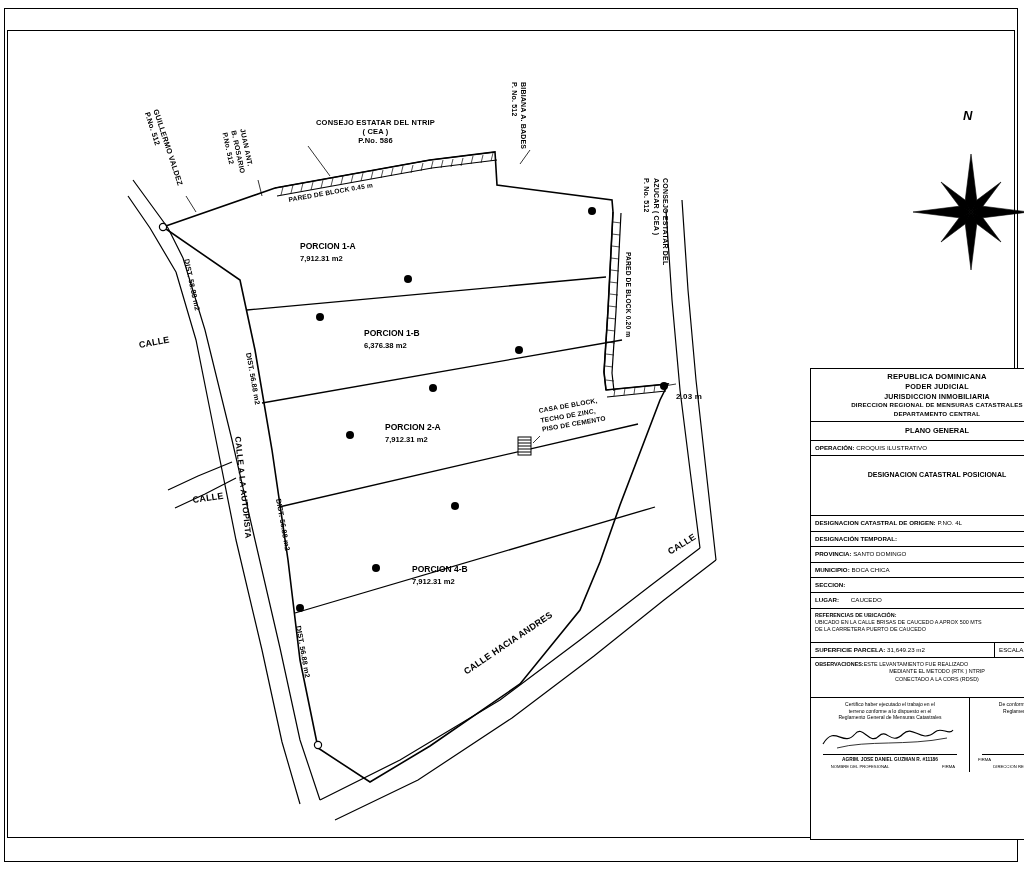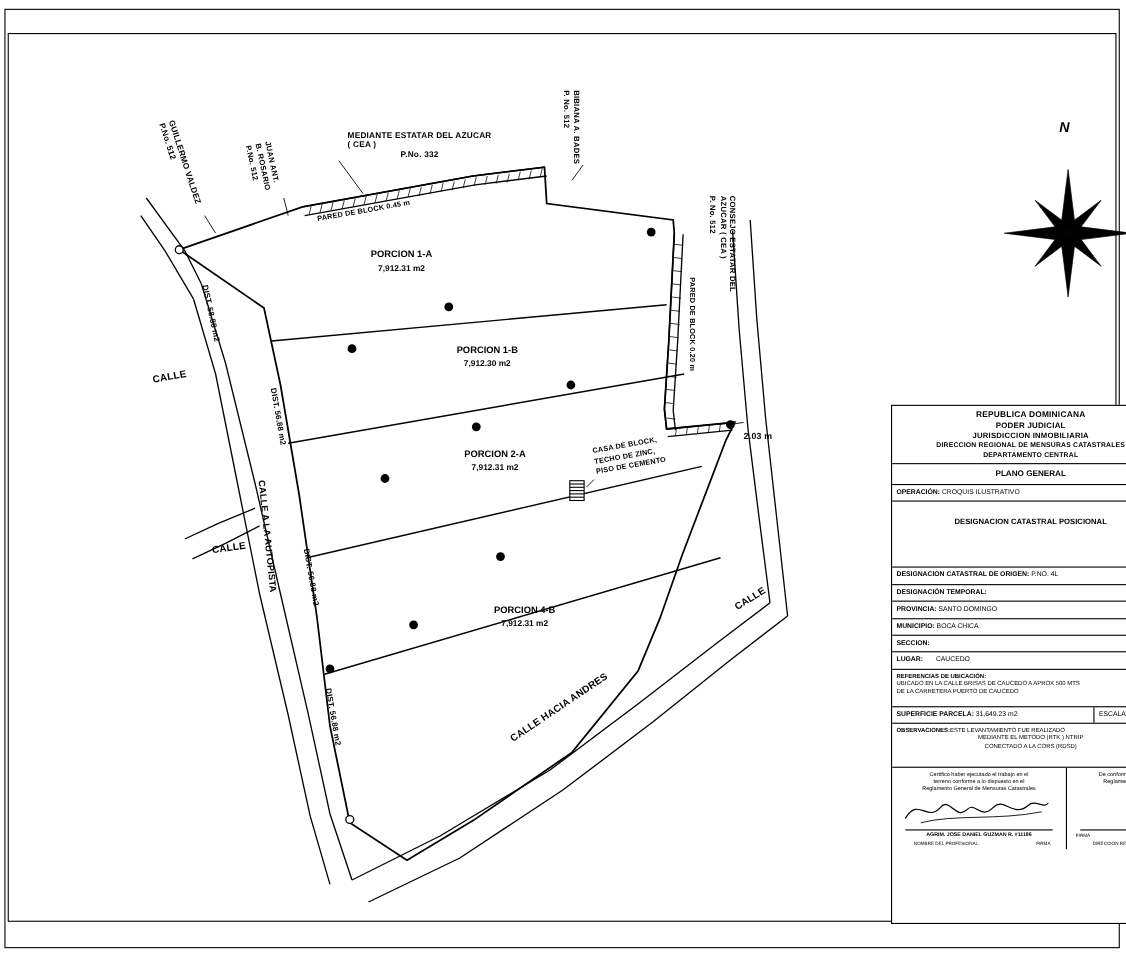--- a/index.html
+++ b/index.html
@@ -104,25 +104,25 @@
   .lbl {
     position: absolute;
     font-size: 7.5px;
     font-weight: bold;
     white-space: nowrap;
     letter-spacing: .2px;
   }
   .lbl.c { text-align: center; }
   .porcion {
     position: absolute;
-    text-align: center;
     font-size: 8.5px;
     font-weight: bold;
     line-height: 1.5;
     white-space: nowrap;
+    margin-top: 15px;
   }
   .porcion .area { font-size: 7.6px; font-weight: bold; }
   .rot-90 { transform-origin: left top; }
   .north-label {
     position: absolute;
     font-size: 13px;
     font-weight: bold;
     font-style: italic;
   }
 </style>
@@ -272,37 +272,37 @@
       </g>
     </g>
   </svg>
 
   <div class="north-label" style="left:963px; top:108px;">N</div>
 
   <div class="porcion" style="left:300px; top:225px; width:130px;">
     <div>PORCION 1-A</div>
     <div class="area">7,912.31 m2</div>
   </div>
-  <div class="porcion" style="left:378px; top:312px; width:130px;">
+  <div class="porcion" style="left:364px; top:312px; width:130px;">
     <div>PORCION 1-B</div>
-    <div class="area">7,912.30 m2</div>
+    <div class="area">6,376.38 m2</div>
   </div>
   <div class="porcion" style="left:385px; top:406px; width:130px;">
     <div>PORCION 2-A</div>
     <div class="area">7,912.31 m2</div>
   </div>
   <div class="porcion" style="left:412px; top:548px; width:130px;">
     <div>PORCION 4-B</div>
     <div class="area">7,912.31 m2</div>
   </div>
 
   <div class="lbl c" style="left:316px; top:118px;">
-    <div>MEDIANTE ESTATAR DEL  AZUCAR</div>
-    <div style="text-align:left">( CEA )</div>
-    <div style="text-align:center">P.No. 332</div>
+    <div>CONSEJO ESTATAR DEL  NTRIP</div>
+    <div style="text-align:center">( CEA )</div>
+    <div style="text-align:center">P.No. 586</div>
   </div>
 
   <div class="lbl rot-90" style="left:160px; top:108px; transform:rotate(72deg); transform-origin:left top;">
     <span style="white-space:pre-line; display:block; line-height:1.25;">GUILLERMO VALDEZ
 P.No. 512</span>
   </div>
 
   <div class="lbl rot-90" style="left:246px; top:128px; transform:rotate(78deg); transform-origin:left top; font-size:7px;">
     <span style="white-space:pre-line; display:block; line-height:1.25;">JUAN ANT.
 B. ROSARIO

